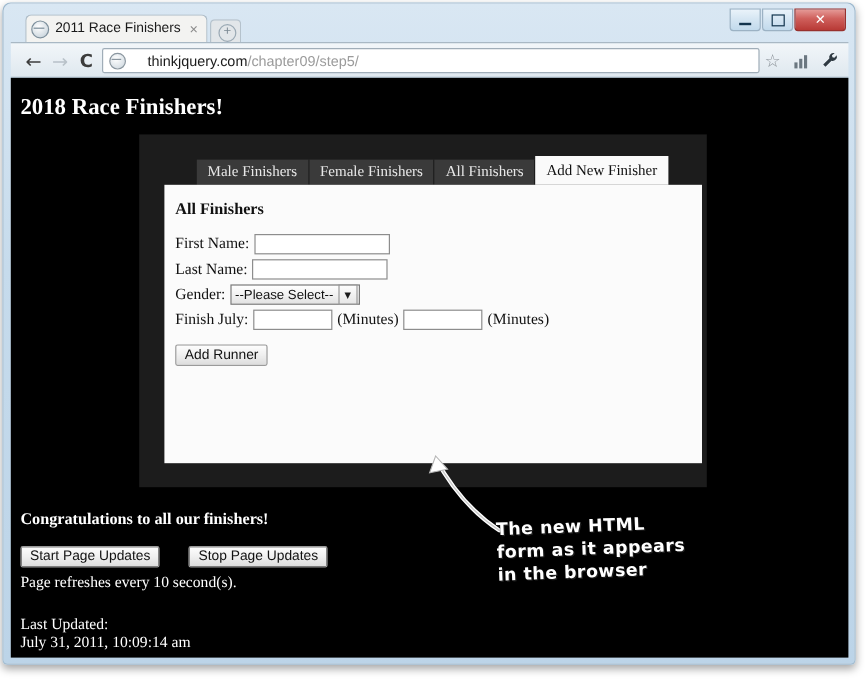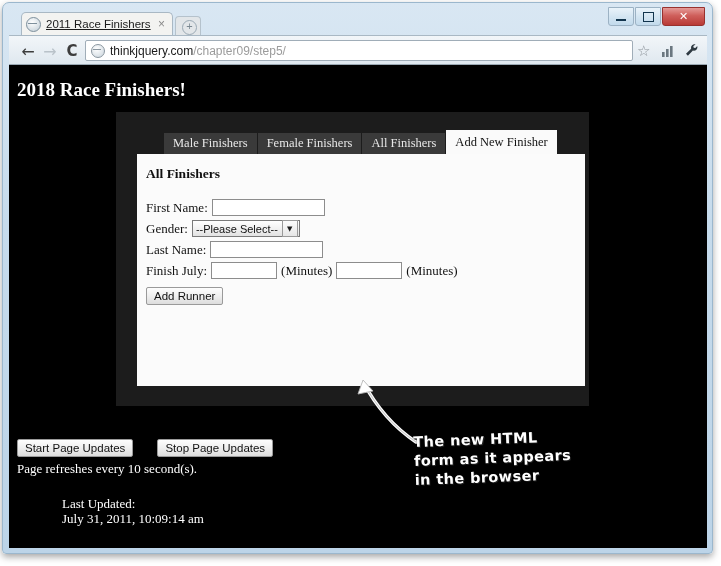--- a/index.html
+++ b/index.html
@@ -50,21 +50,20 @@
     position: relative; flex: 0 0 auto; margin-right: 5px;
   }
   .tab-favicon:after {
     content:""; position:absolute; left: 1px; top: 5px;
     width: 9px; height: 1.2px; background: #7d8f9c;
   }
   .tab-title {
     font-size: 11.5px; color: #1a1a1a; white-space: nowrap;
     overflow: hidden; flex: 1 1 auto;
     font-family: "Liberation Sans", sans-serif;
-    text-decoration: underline;
   }
   .tab-close {
     width: 13px; height: 13px; flex: 0 0 auto;
     color: #8b8b8b; font-size: 12px; line-height: 12px;
     text-align: center;
   }
   .new-tab {
     position: absolute; left: 166px; top: 10px;
     width: 26px; height: 19px;
     background: #e2e6e9;
@@ -131,21 +130,21 @@
   }
   .url-favicon {
     width: 12px; height: 12px; border-radius: 50%;
     border: 1.2px solid #8a969f; margin-right: 5px; flex: 0 0 auto;
     background: radial-gradient(circle at 40% 35%, #ffffff 0%, #d7dfe5 75%);
     position: relative;
   }
   .url-favicon:after{
     content:""; position:absolute; left:1px; top:4.5px; width:8px; height:1px; background:#8a969f;
   }
-  .url-text { font-size: 12px; white-space: nowrap; font-family: "Liberation Sans", sans-serif; }
+  .url-text { font-size: 12px; white-space: nowrap; font-family: "Liberation Sans", sans-serif; margin-left: 13px; }
   .url-host { color: #1a1a1a; }
   .url-path { color: #9b9b9b; }
 
   .omni-star {
     position: absolute; left: 628px; top: 6px;
     font-size: 15px; color: #8d949a; font-family: "DejaVu Sans", sans-serif;
   }
   .tb-right-icon {
     position: absolute; top: 6px; width: 18px; height: 18px;
   }
@@ -199,21 +198,21 @@
     background: #fbfbfb;
   }
   .content-box h2 {
     margin: 0; position: absolute; left: 9px; top: 12px;
     font-family: "Liberation Serif", serif;
     font-size: 13.5px; font-weight: bold; color: #111111;
   }
 
   .form-area { position: absolute; left: 9px; top: 41px; }
   .frow {
-    display: flex; align-items: flex-end;
+    display: flex; align-items: flex-start;
     height: 21px; margin-bottom: 0px;
     font-family: "Liberation Serif", serif;
     font-size: 13px; color: #111111;
   }
   .frow .lbl { margin-right: 4px; white-space: nowrap; }
   .tinput {
     height: 17px; width: 113px;
     border: 1px solid #8d8d8d;
     background: #ffffff;
     box-sizing: border-box;
@@ -263,21 +262,21 @@
   }
   .update-btns { margin-top: 14px; display: flex; gap: 24px; }
   .refresh-note {
     margin-top: 4px;
     font-family: "Liberation Serif", serif;
     font-size: 13px; color: #ffffff;
   }
   .last-updated {
     margin-top: 19px;
     font-family: "Liberation Serif", serif;
-    font-size: 13px; color: #ffffff; line-height: 15px; margin-left: 45px;
+    font-size: 13px; color: #ffffff; line-height: 15px;
   }
 
   
   .annot-svg { position: absolute; left: 340px; top: 370px; pointer-events: none; }
   .annot-text {
     position: absolute; left: 414px; top: 430px;
     font-family: "DejaVu Sans", sans-serif;
     font-size: 14.5px; font-weight: bold;
     color: #ffffff; line-height: 19px;
     letter-spacing: 0.4px;
@@ -366,47 +365,48 @@
             <h2>All Finishers</h2>
 
             <div class="form-area">
 
               <div class="frow">
                 <span class="lbl">First Name:</span>
                 <input class="tinput" type="text" value="" style="">
               </div>
 
               <div class="frow">
+                <span class="lbl">Last Name:</span>
+                <input class="tinput" type="text" value="" style="">
+              </div>
+
+              <div class="frow">
                 <span class="lbl">Gender:</span>
                 <span class="gsel">
                   <span class="sel-text">--Please Select--</span>
                   <span class="sel-arrow">▼</span>
                 </span>
-              </div>
-
-              <div class="frow">
-                <span class="lbl">Last Name:</span>
-                <input class="tinput" type="text" value="" style="">
               </div>
 
               <div class="frow">
                 <span class="lbl">Finish July:</span>
                 <input class="tinput short" type="text" value="" style="">
                 <span class="unit">(Minutes)</span>
                 <input class="tinput short" type="text" value="" style="">
                 <span class="unit">(Minutes)</span>
               </div>
 
             </div>
 
             <button class="btn add-runner">Add Runner</button>
           </div>
         </div>
 
         <div class="footer">
+          <div class="congrats">Congratulations to all our finishers!</div>
 
           <div class="update-btns">
             <button class="btn">Start Page Updates</button>
             <button class="btn">Stop Page Updates</button>
           </div>
 
           <div class="refresh-note">Page refreshes every 10 second(s).</div>
 
           <div class="last-updated">
             <div>Last Updated:</div>

